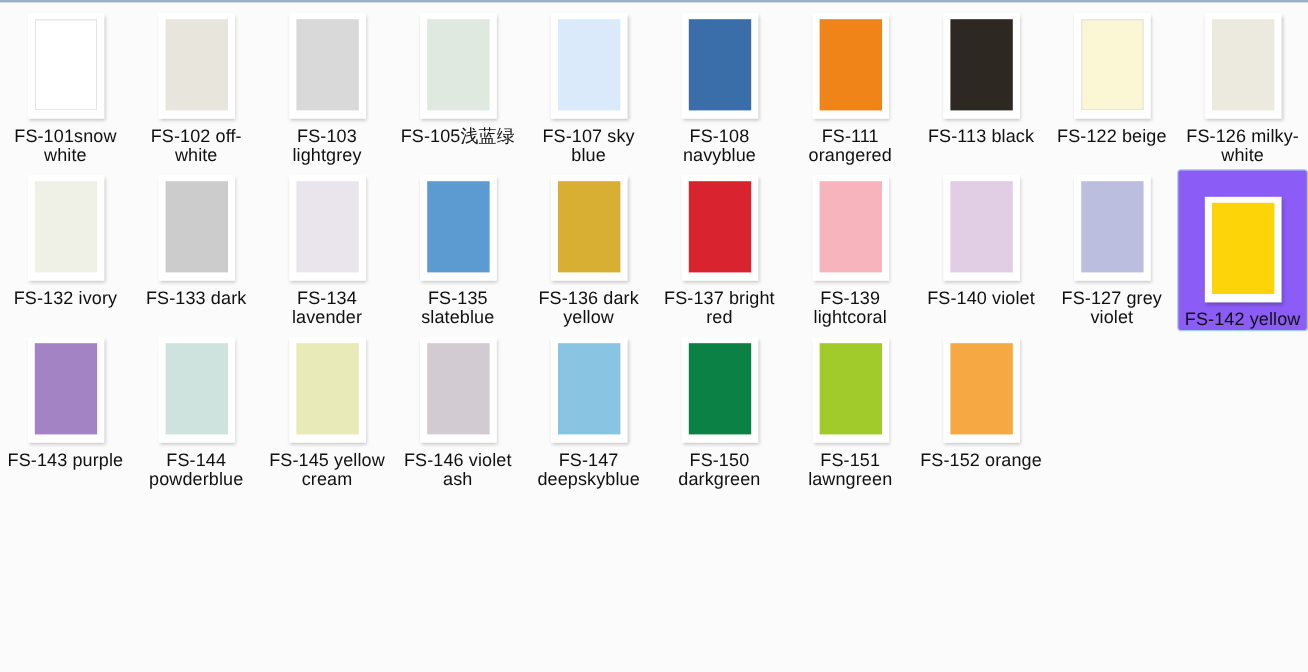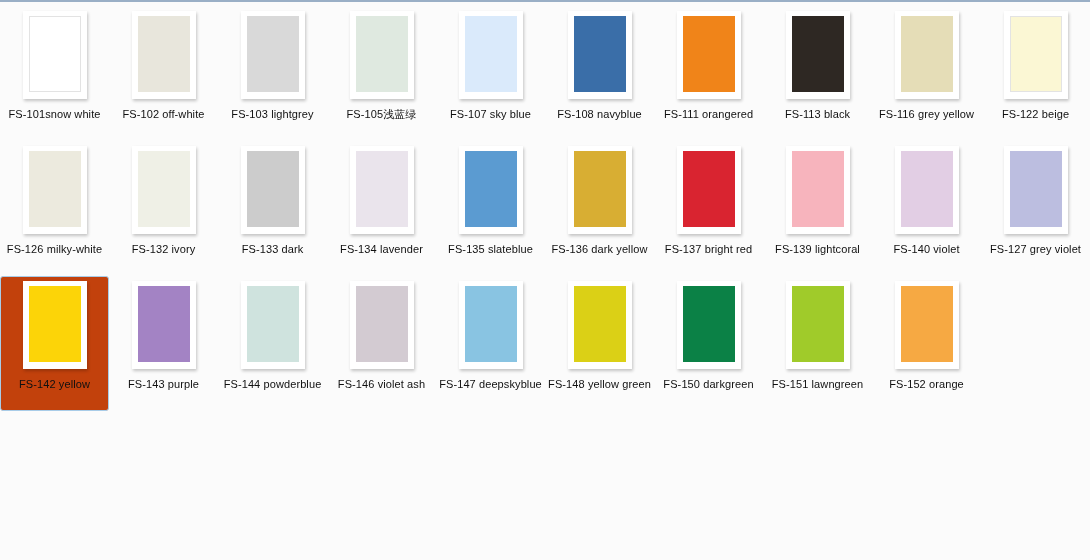--- a/index.html
+++ b/index.html
@@ -43,21 +43,22 @@
     flex-direction: column;
     align-items: center;
     padding-top: 4px;
     border: 1px solid transparent;
     border-radius: 3px;
     background: transparent;
     cursor: pointer;
   }
   .swatch-cell.selected {
     border-color: #a8cce8;
-    background: #c2410c;
+    background: #8b5cf6;
+    justify-content: flex-end;
   }
 
   
   .swatch-frame {
     width: 64px;
     height: 88px;
     background: #ffffff;
     padding: 5px 6px 7px 6px;
     box-shadow: 1px 2px 3px rgba(0,0,0,0.22);
     display: flex;
@@ -69,21 +70,21 @@
     display: block;
   }
   .swatch-color.needs-outline {
     box-shadow: inset 0 0 0 1px #e3e3e3;
   }
 
   .swatch-label {
     margin-top: 7px;
     width: 105px;
     text-align: center;
-    font-size: 11px;
+    font-size: 15px;
     line-height: 16px;
     color: #101010;
     letter-spacing: 0.1px;
     word-wrap: break-word;
   }
 </style>
 </head>
 <body style="background: rgb(251, 251, 251);">
 
 <div id="top-rule" style="background: rgb(154, 175, 198);"></div>
@@ -132,26 +133,20 @@
       <div class="swatch-label">FS-111 orangered</div>
     </div>
     <div class="swatch-cell">
       <div class="swatch-frame">
         <div class="swatch-color" style="background: rgb(46, 40, 35);"></div>
       </div>
       <div class="swatch-label">FS-113 black</div>
     </div>
     <div class="swatch-cell">
       <div class="swatch-frame">
-        <div class="swatch-color" style="background: rgb(229, 221, 183);"></div>
-      </div>
-      <div class="swatch-label">FS-116 grey yellow</div>
-    </div>
-    <div class="swatch-cell">
-      <div class="swatch-frame">
         <div class="swatch-color needs-outline" style="background: rgb(251, 247, 212);"></div>
       </div>
       <div class="swatch-label">FS-122 beige</div>
     </div>
     <div class="swatch-cell">
       <div class="swatch-frame">
         <div class="swatch-color" style="background: rgb(236, 234, 222);"></div>
       </div>
       <div class="swatch-label">FS-126 milky-white</div>
     </div>
@@ -222,38 +217,38 @@
       <div class="swatch-label">FS-143 purple</div>
     </div>
     <div class="swatch-cell">
       <div class="swatch-frame">
         <div class="swatch-color" style="background: rgb(207, 227, 222);"></div>
       </div>
       <div class="swatch-label">FS-144 powderblue</div>
     </div>
     <div class="swatch-cell">
       <div class="swatch-frame">
+        <div class="swatch-color" style="background: rgb(232, 234, 184);"></div>
+      </div>
+      <div class="swatch-label">FS-145 yellow cream</div>
+    </div>
+    <div class="swatch-cell">
+      <div class="swatch-frame">
         <div class="swatch-color" style="background: rgb(211, 203, 210);"></div>
       </div>
       <div class="swatch-label">FS-146 violet ash</div>
     </div>
     <div class="swatch-cell">
       <div class="swatch-frame">
         <div class="swatch-color" style="background: rgb(137, 196, 226);"></div>
       </div>
       <div class="swatch-label">FS-147 deepskyblue</div>
     </div>
     <div class="swatch-cell">
       <div class="swatch-frame">
-        <div class="swatch-color" style="background: rgb(219, 208, 22);"></div>
-      </div>
-      <div class="swatch-label">FS-148 yellow green</div>
-    </div>
-    <div class="swatch-cell">
-      <div class="swatch-frame">
         <div class="swatch-color" style="background: rgb(11, 129, 70);"></div>
       </div>
       <div class="swatch-label">FS-150 darkgreen</div>
     </div>
     <div class="swatch-cell">
       <div class="swatch-frame">
         <div class="swatch-color" style="background: rgb(160, 203, 42);"></div>
       </div>
       <div class="swatch-label">FS-151 lawngreen</div>
     </div>

